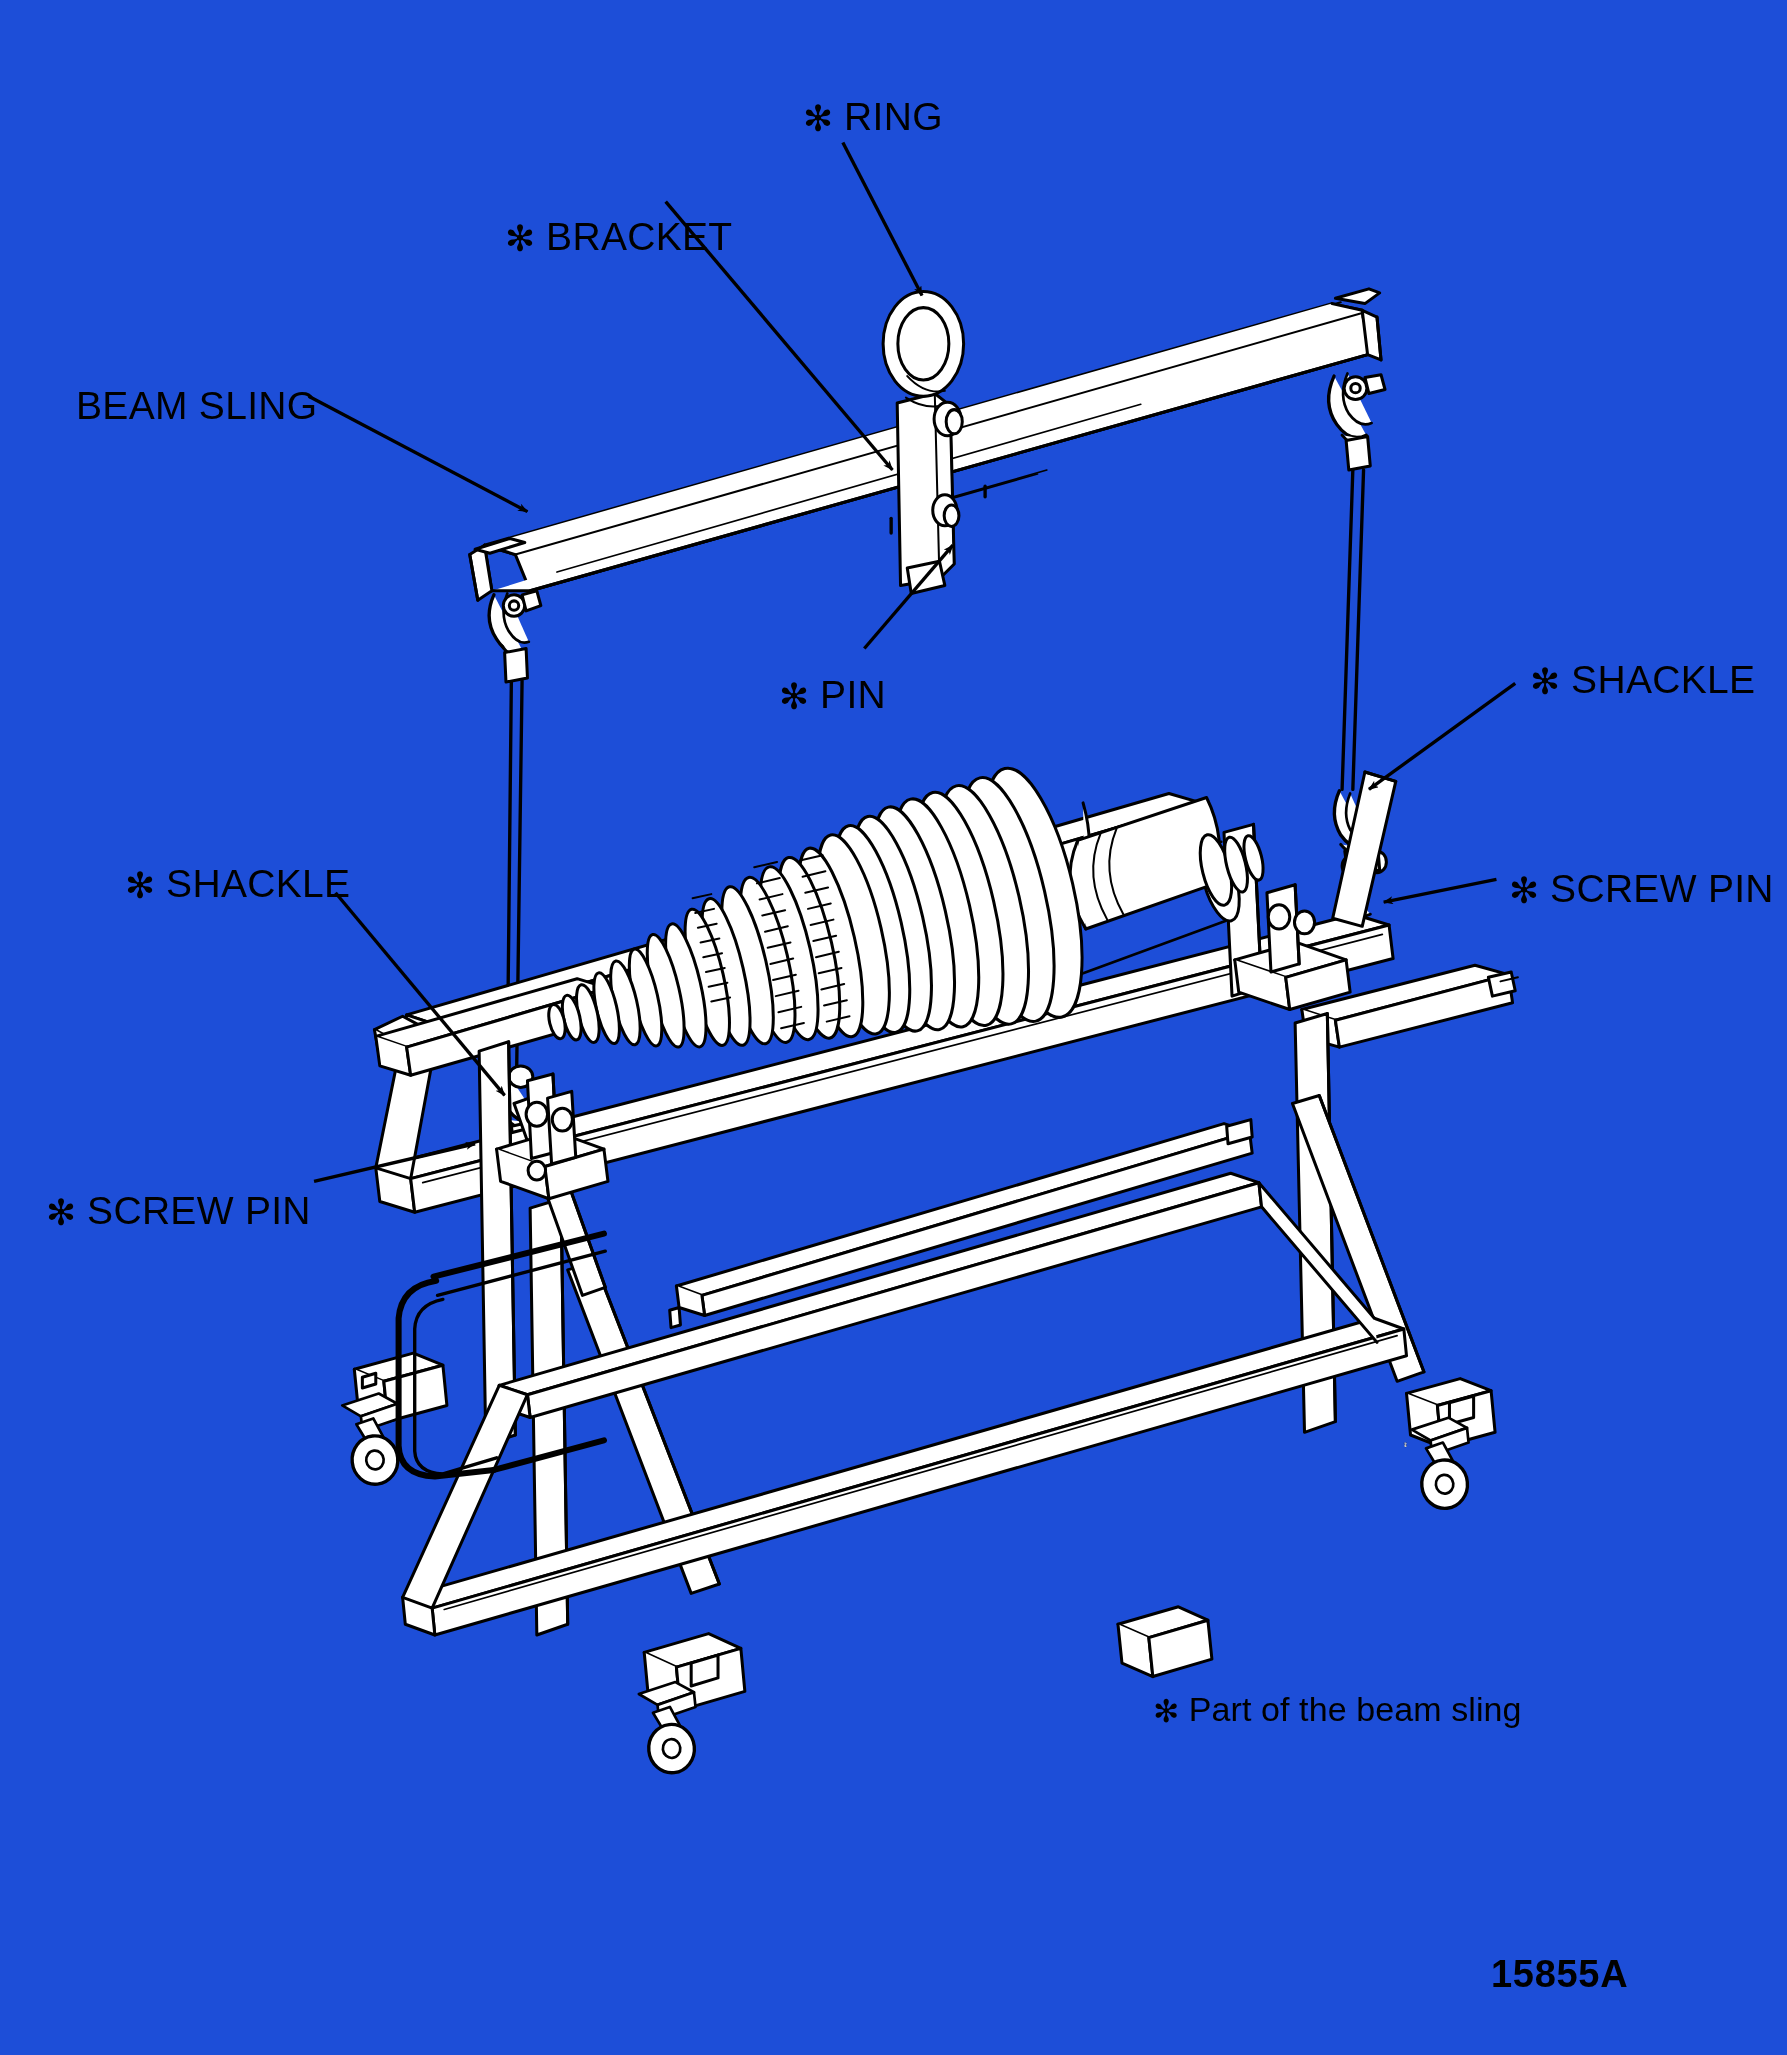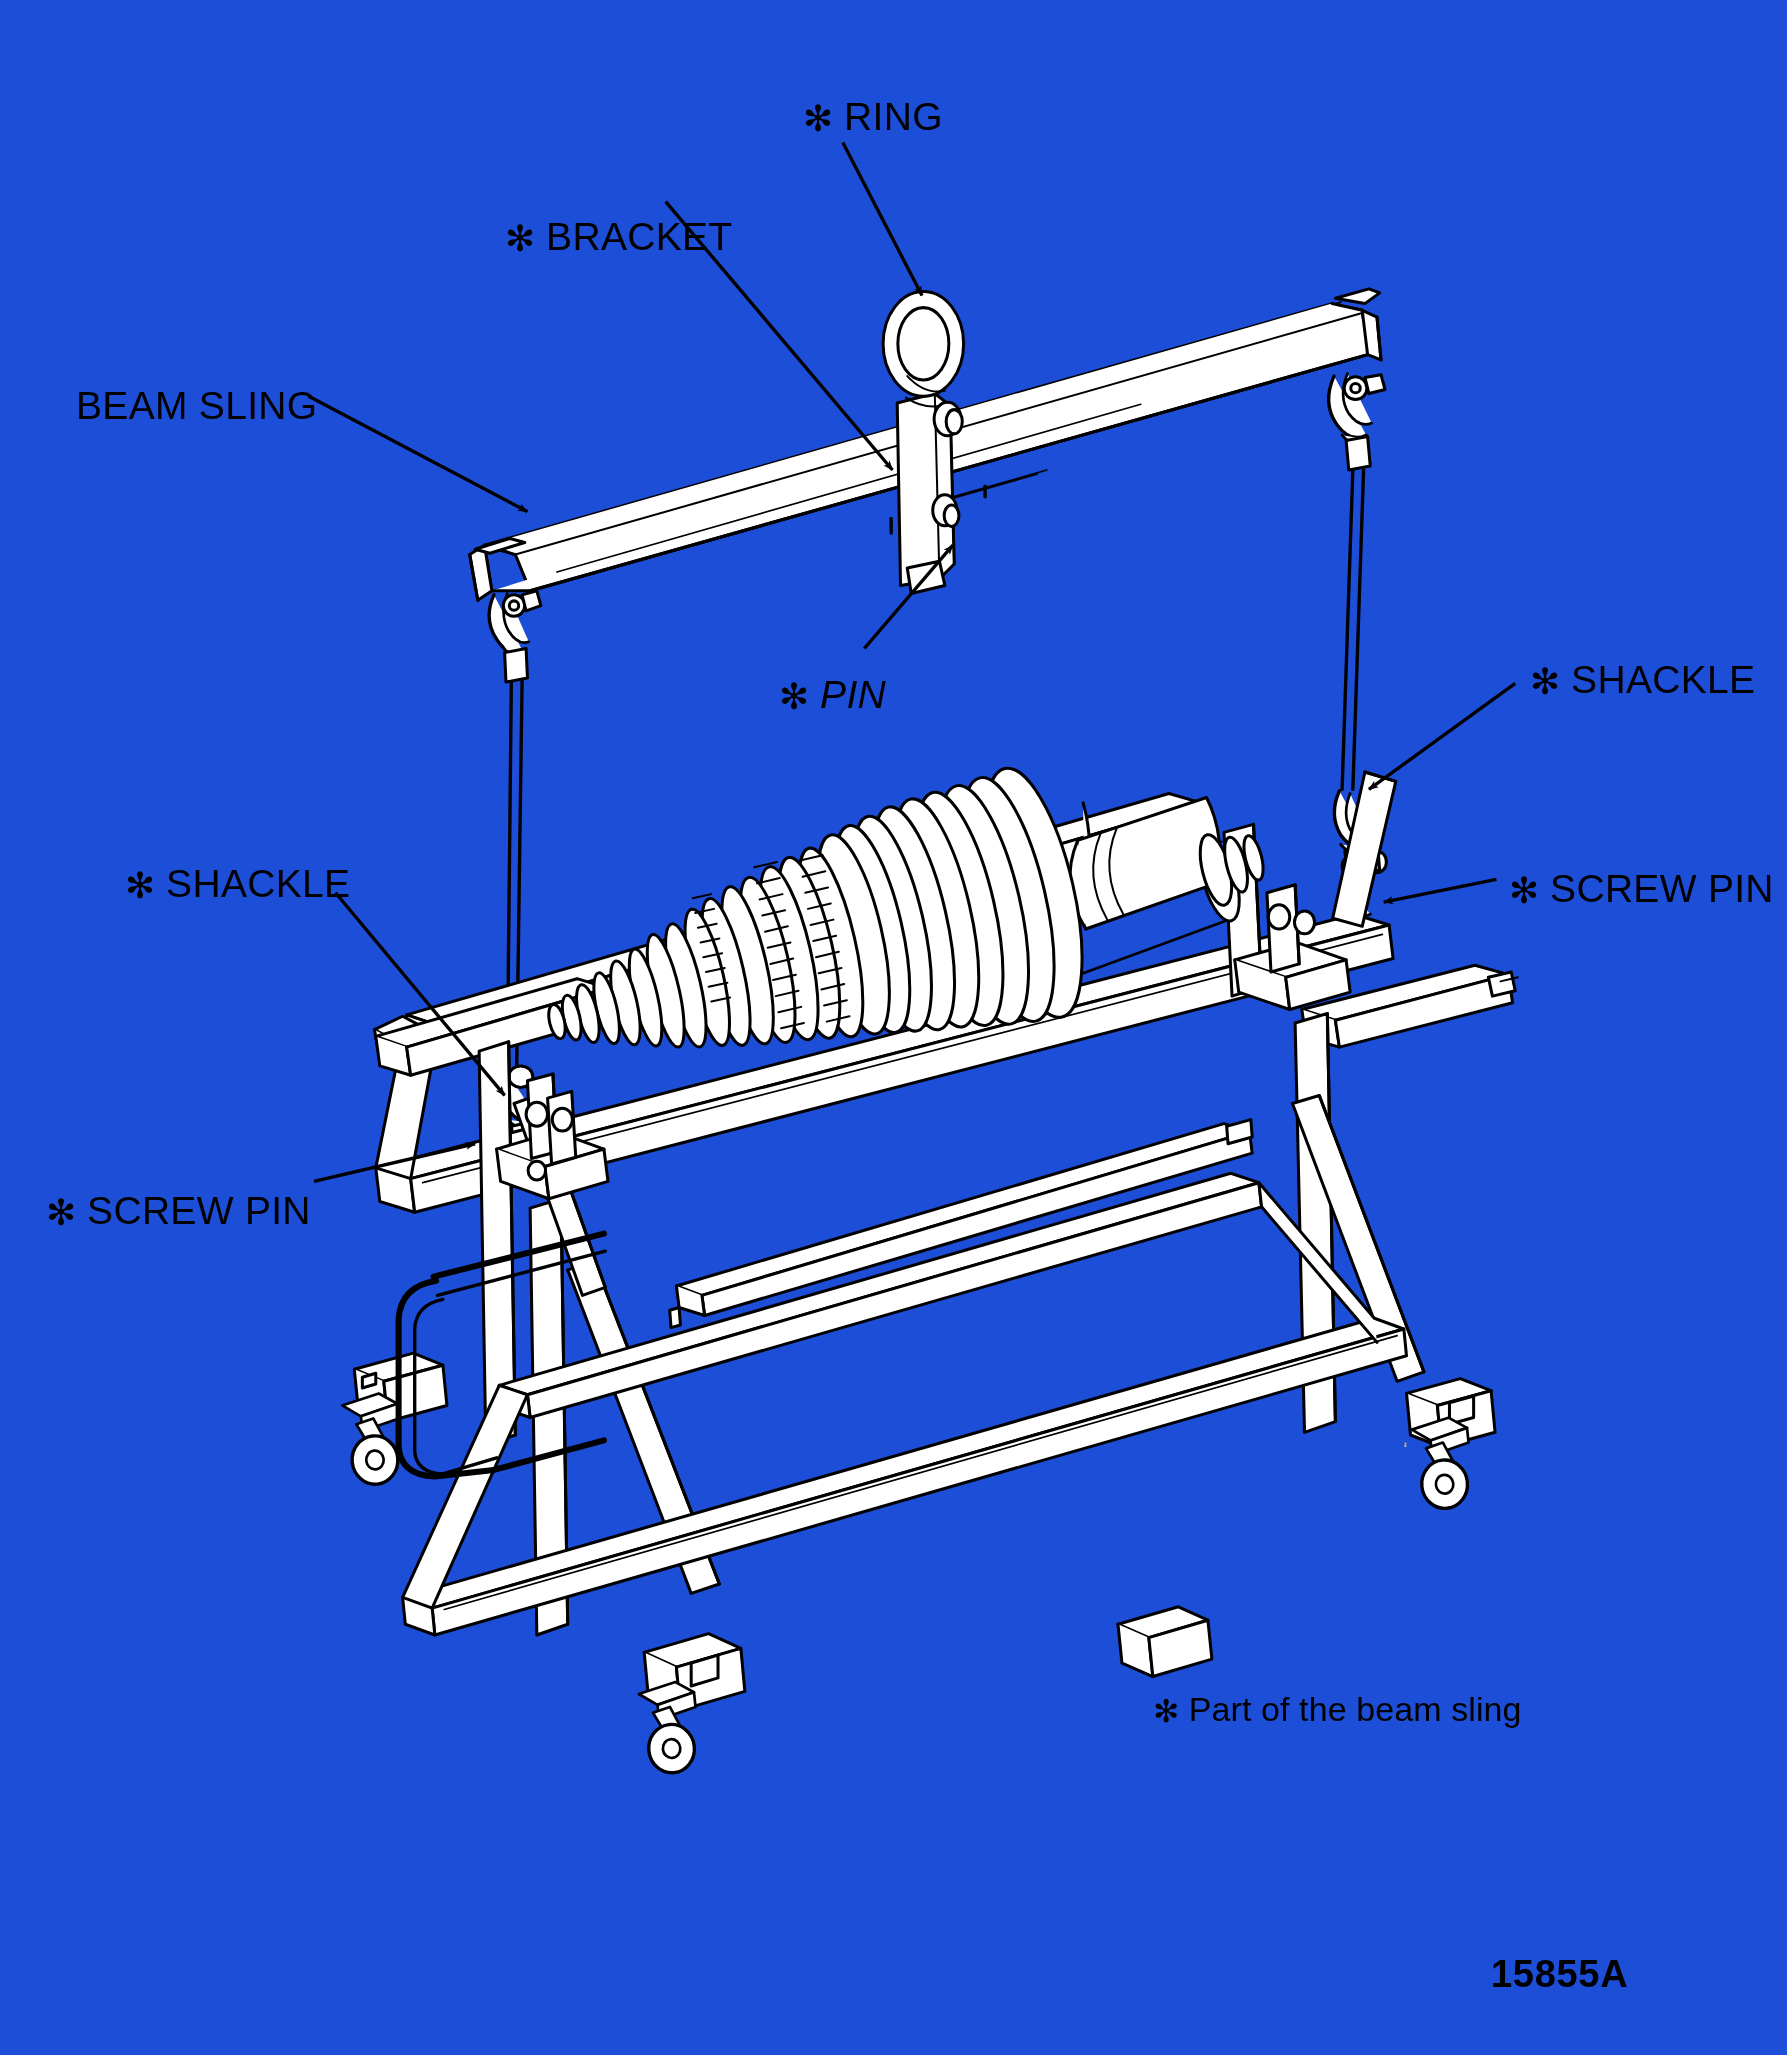--- a/index.html
+++ b/index.html
@@ -403,21 +403,21 @@
   </div>
 
   <div class="callout lbl-big" style="left:505px; top:175px;margin-top:40px;">
     <span class="ast">✻</span><span>BRACKET</span>
   </div>
 
   <div class="callout lbl-big" style="left:76px; top:384px;text-align:center;">
     <span>BEAM SLING</span>
   </div>
 
-  <div class="callout lbl-big" style="left:779px; top:673px;font-style:italic;">
+  <div class="callout lbl-big" style="left:779px; top:673px;">
     <span class="ast">✻</span><span>PIN</span>
   </div>
 
   <div class="callout lbl-big" style="left:1530px; top:658px;">
     <span class="ast">✻</span><span>SHACKLE</span>
   </div>
 
   <div class="callout lbl-big" style="left:1509px; top:867px;">
     <span class="ast">✻</span><span>SCREW PIN</span>
   </div>

